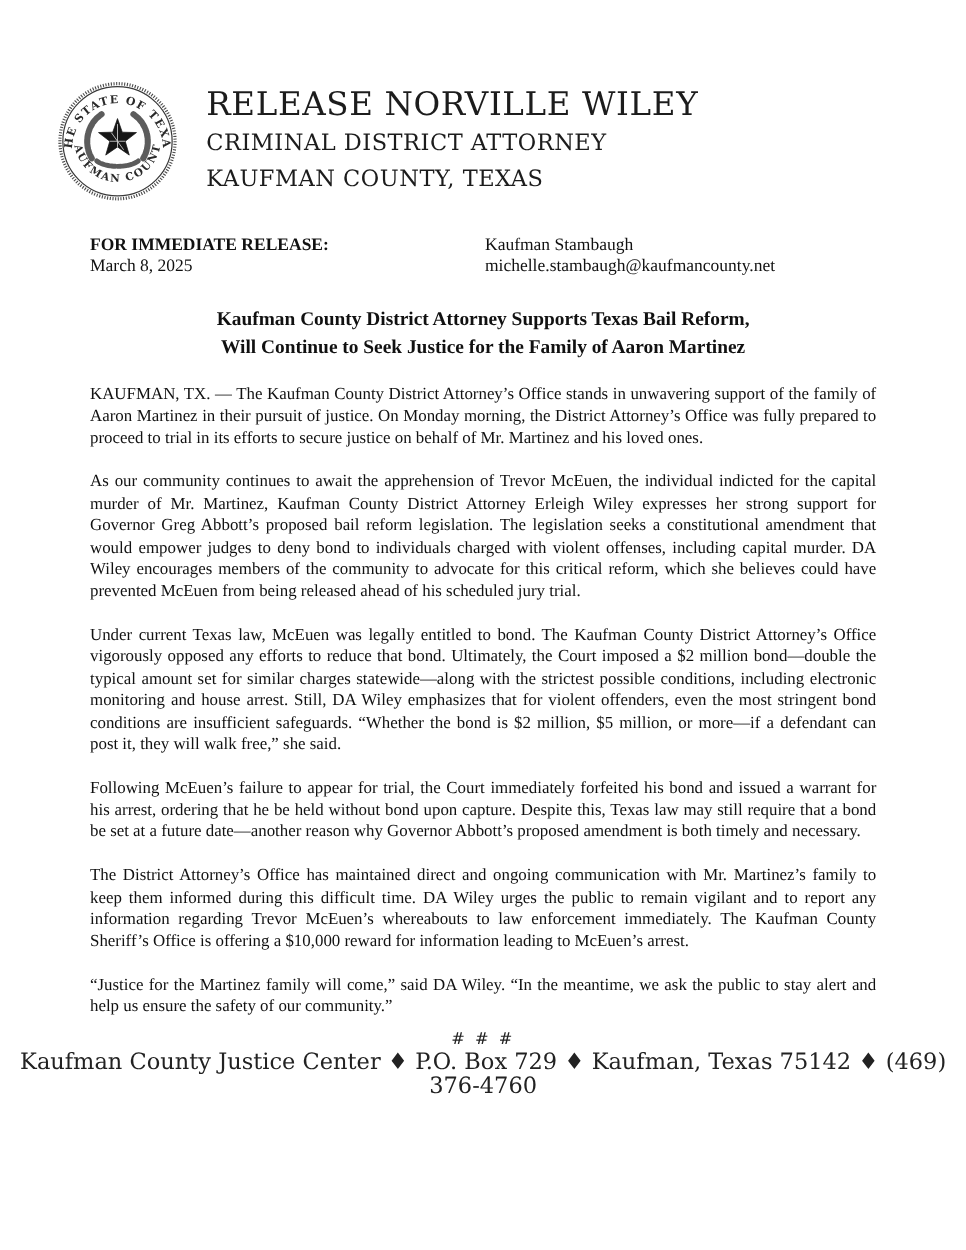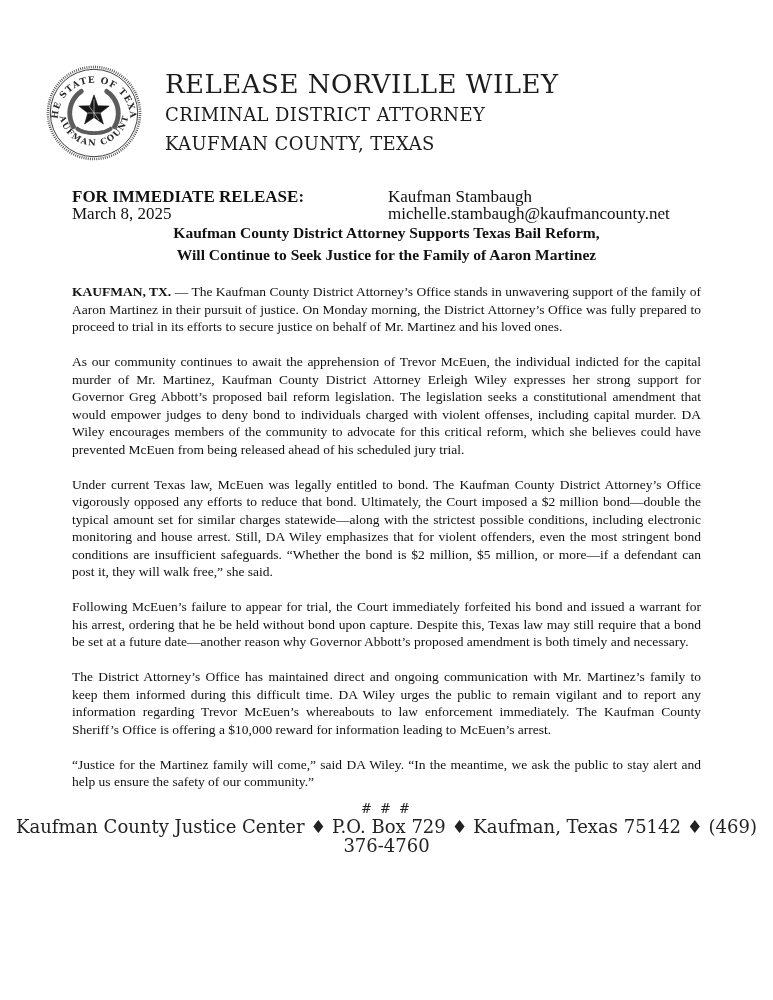--- a/index.html
+++ b/index.html
@@ -43,47 +43,47 @@
     font-size: 18px;
     line-height: 29px;
     letter-spacing: 0.4px;
     white-space: nowrap;
   }
   
   .release-row {
     display: flex;
     padding: 0 72px;
     margin-top: 26px;
-    font-size: 17px;
+    font-size: 14px;
     line-height: 17px;
   }
   .release-col { width: 316px; flex: 0 0 auto; }
   .contact-col { flex: 1 1 auto; }
   .info-label { font-weight: bold; }
   
   .headline {
-    margin-top: 0;
+    margin-top: 23px;
     text-align: center;
     font-weight: bold;
     font-size: 15.5px;
     line-height: 22px;
   }
   
   .body-paragraphs {
     padding: 0 72px;
     margin-top: 17px;
     font-size: 13.5px;
     line-height: 17.5px;
   }
   .body-paragraphs p.para {
     margin: 0 0 17.5px 0;
     text-align: justify;
   }
   .body-paragraphs p.para:last-child { margin-bottom: 0; }
-  .para strong { font-weight: bold; }
+  .para strong { font-weight: normal; }
   
   .doc-footer {
     margin-top: 9px;
     text-align: center;
     font-family: "DejaVu Serif", serif;
     color: #222222;
   }
   .end-mark {
     font-size: 13px;
     line-height: 17px;

